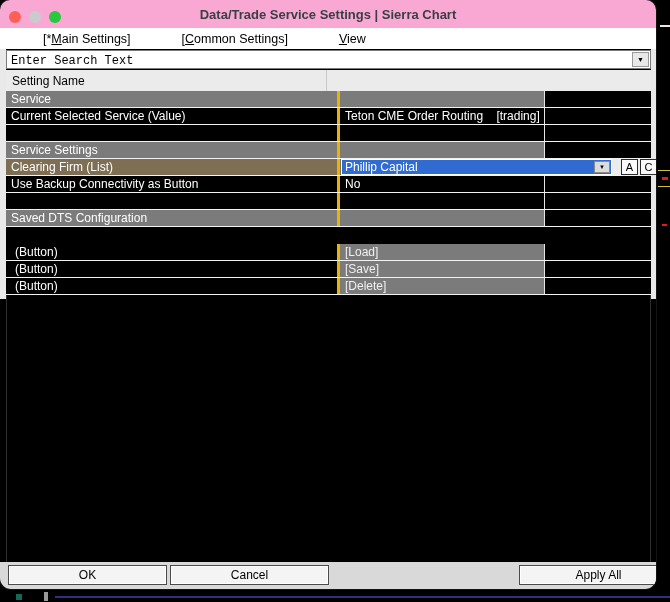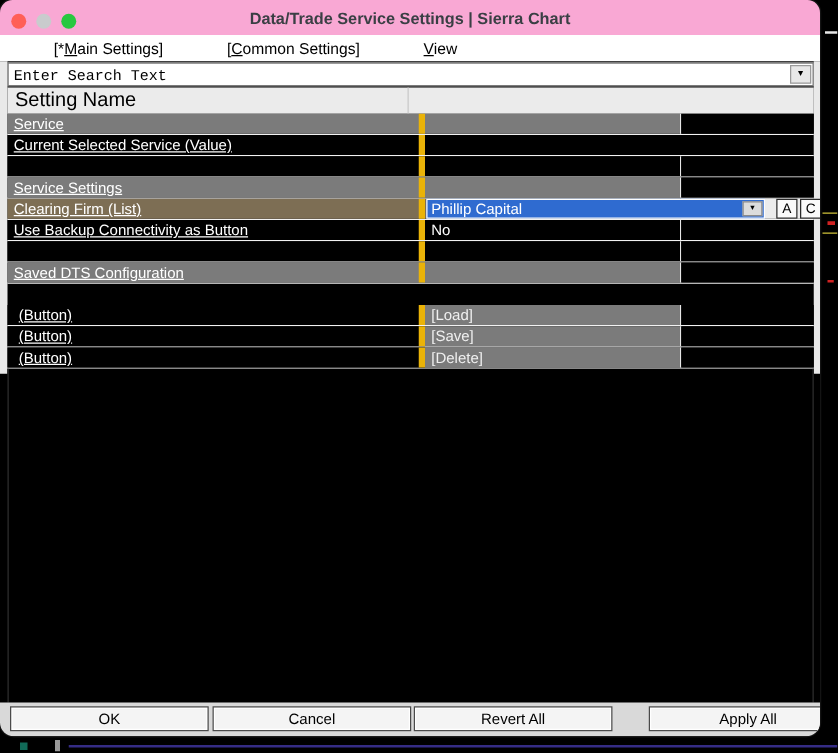--- a/index.html
+++ b/index.html
@@ -46,30 +46,30 @@
   }
   .search-drop{
     position:absolute;right:1px;top:1px;width:17px;height:15px;background:#e8e8e8;
     border:1px solid #9a9a9a;display:flex;align-items:center;justify-content:center;
     font-size:7px;color:#000;box-sizing:border-box;
   }
   
   .gutter{position:absolute;background:#e9e9e9;width:6px;}
   .hdr{
     position:absolute;left:6px;top:70px;width:645px;height:21px;
-    background:#ebebeb;display:flex;box-sizing:border-box;font-size:16px;color:#000;gap:12px;
+    background:#ebebeb;display:flex;box-sizing:border-box;font-size:12px;color:#000;gap:12px;
   }
   .hdr .hc{box-sizing:border-box;border-right:1px solid #c9c9c9;display:flex;align-items:center;padding-left:6px;}
   .hdr .hc.n{width:334px;}
   .hdr .hc.v{width:205px;margin-top:40px;}
   .hdr .hc.x{width:106px;border-right:none;}
   .row{position:absolute;left:6px;width:645px;height:17px;display:flex;box-sizing:border-box;
        border-bottom:1px solid #f2f2f2;font-size:12px;}
   .cell{box-sizing:border-box;display:flex;align-items:center;padding-left:5px;overflow:hidden;white-space:pre;}
-  .cell.n{width:334px;border-right:5px solid #eab308;text-decoration:underline;}
+  .cell.n{width:334px;border-right:3px solid #eab308;}
   .cell.v{width:205px;border-right:1px solid #e6e6e6;}
   .cell.x{width:106px;padding-left:0;}
   .row.item .cell{background:#000;color:#fff;}
   .row.section .cell.n,.row.section .cell.v{background:#7b7b7b;color:#fff;}
   .row.section .cell.x{background:#000;}
   .row.blankrow .cell{background:#000;}
   .row.btnrow .cell.n{background:#000;color:#fff;padding-left:9px;}
   .row.btnrow .cell.v{background:#7b7b7b;color:#f0f0f0;}
   .row.btnrow .cell.x{background:#000;}
   .row.sel .cell.n{background:#7d6e54;color:#fff;}
@@ -157,20 +157,21 @@
     <div class="hc x"></div>
   </div>
 
   <div class="row section" style="top:91px">
     <div class="cell n">Service</div>
     <div class="cell v"></div>
     <div class="cell x"></div>
   </div>
   <div class="row item" style="top:108px">
     <div class="cell n">Current Selected Service (Value)</div>
+    <div class="cell v">Teton CME Order Routing    [trading]</div>
     <div class="cell x"></div>
   </div>
   <div class="row blankrow" style="top:125px">
     <div class="cell n"></div>
     <div class="cell v"></div>
     <div class="cell x"></div>
   </div>
   <div class="row section" style="top:142px">
     <div class="cell n">Service Settings</div>
     <div class="cell v"></div>
@@ -218,17 +219,16 @@
     <div class="cell n">(Button)</div>
     <div class="cell v">[Delete]</div>
     <div class="cell x"></div>
   </div>
 
   <div class="empty-area"></div>
 
   <div class="footer">
     <div class="fbtn" style="left:8px">OK</div>
     <div class="fbtn" style="left:170px">Cancel</div>
-    <div class="fbtn" style="left:331px">Revert All</div>
     <div class="fbtn" style="left:519px">Apply All</div>
   </div>
 
 </div>
 
 </body></html>

